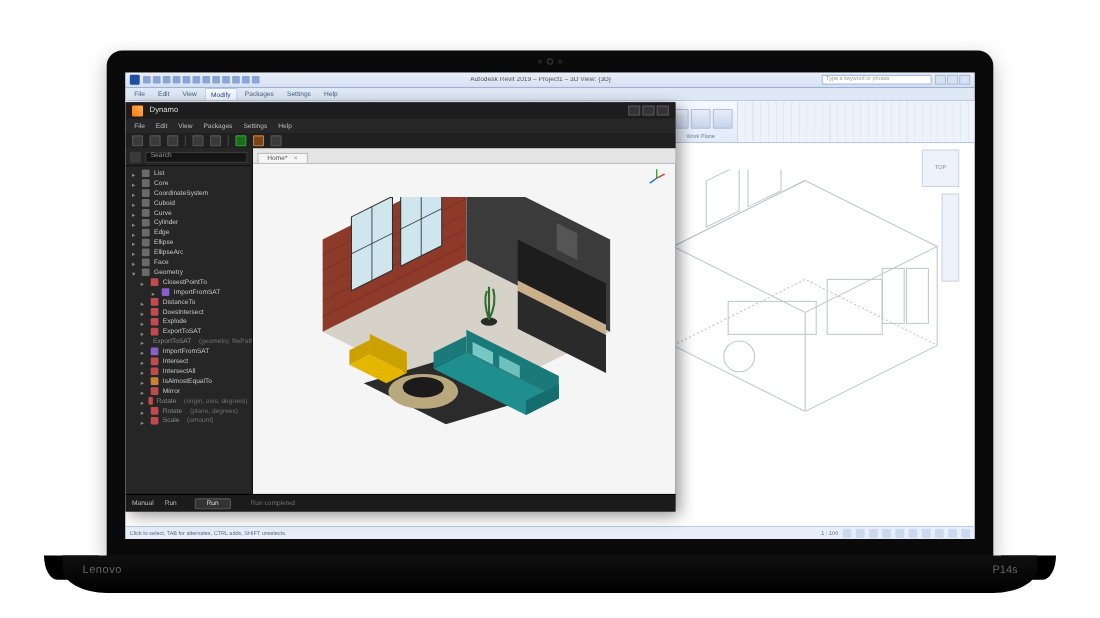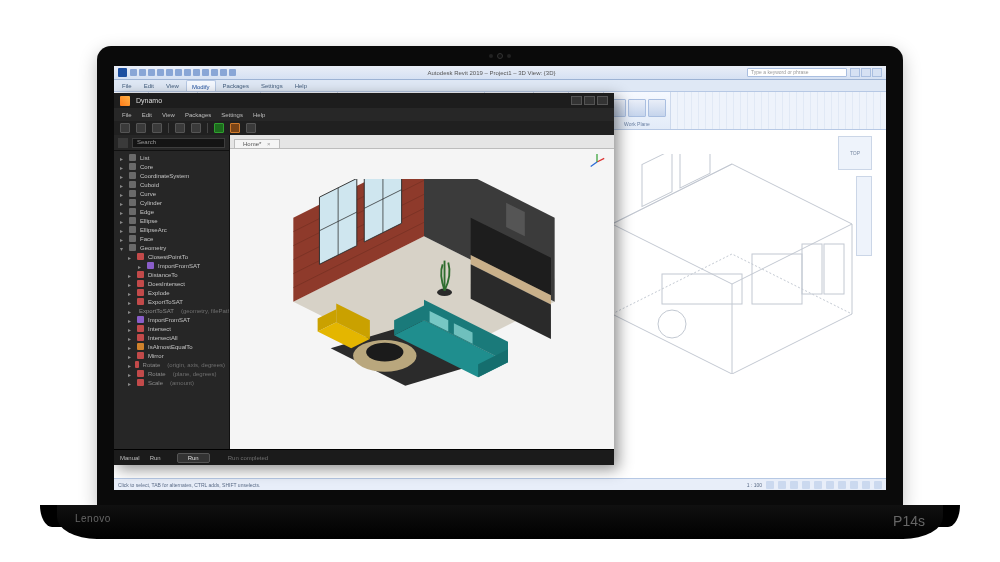--- a/index.html
+++ b/index.html
@@ -29,21 +29,21 @@
   .screen {
     position:absolute; left:17px; top:20px; right:17px; bottom:17px;
     background:#fff; overflow:hidden;
   }
   .hinge {
     position:absolute; left:57px; right:57px; top:505px; height:34px;
     background:linear-gradient(#101010,#000);
     border-radius:0 0 40px 40px / 0 0 22px 22px;
   }
   .hinge .brand  { position:absolute; left:18px;  top:8px; color:#666; font-size:10px; letter-spacing:.5px;}
-  .hinge .model  { position:absolute; right:18px; top:8px; color:#666; font-size:14px;}
+  .hinge .model  { position:absolute; right:18px; top:8px; color:#666; font-size:10px;}
   .foot-l,.foot-r{position:absolute;top:505px;width:50px;height:22px;background:#000;}
   .foot-l{left:40px;border-radius:0 0 0 12px/0 0 0 22px;}
   .foot-r{right:40px;border-radius:0 0 12px 0/0 0 22px 0;}
 
   
   .revit { position:absolute; inset:0; display:flex; flex-direction:column; }
   .rv-titlebar{
     height:14px; background:linear-gradient(#e9eef7,#d6e1f3);
     border-bottom:1px solid #9db3d4;
     display:flex; align-items:center; padding:0 4px; gap:3px;

